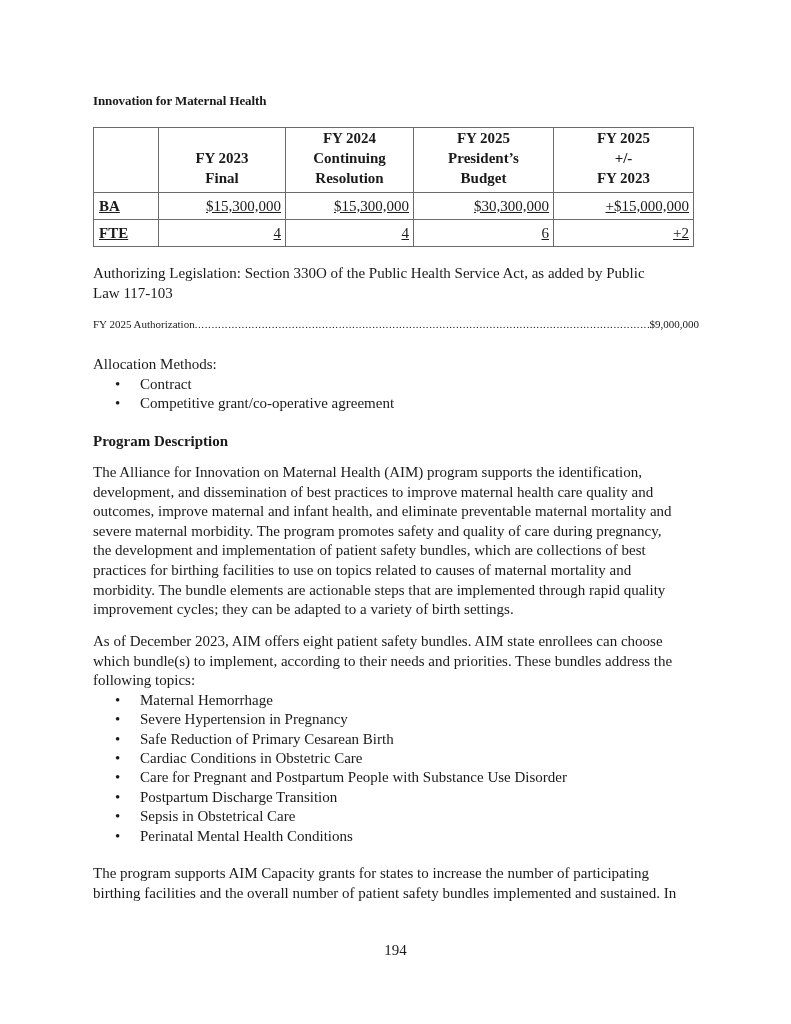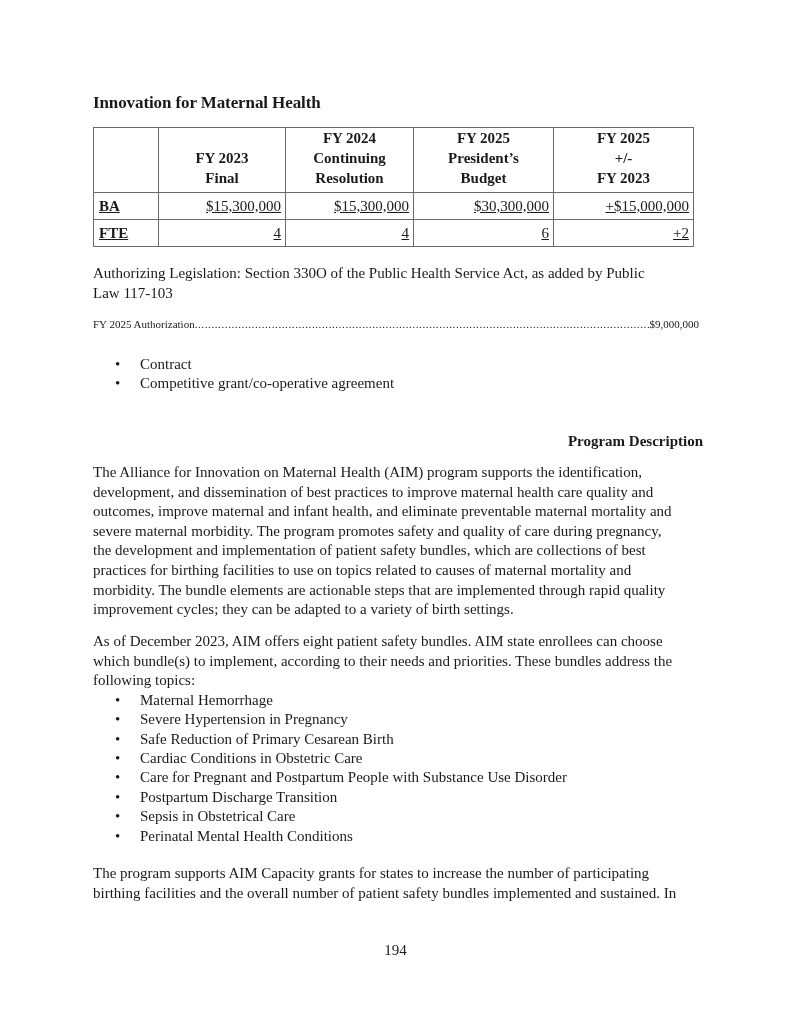--- a/index.html
+++ b/index.html
@@ -1,28 +1,28 @@
 <!DOCTYPE html>
 <html><head>
 <meta charset="utf-8">
 <style>
   html, body { margin: 0; padding: 0; background: #ffffff; }
   body { width: 791px; height: 1024px; position: relative; overflow: hidden;
          font-family: "Liberation Serif", "DejaVu Serif", serif; color: #1a1a1a; }
   .abs { position: absolute; }
-  .title { left: 93px; top: 93px; font-size: 17px; font-weight: bold; letter-spacing: -0.1px; }
+  .title { left: 93px; top: 93px; font-size: 13px; font-weight: bold; letter-spacing: -0.1px; }
   table.budget { position: absolute; left: 93px; top: 127px; border-collapse: collapse;
                  font-size: 15px; }
   table.budget td, table.budget th { border: 1.3px solid #6b6b6b; padding: 0 4px; margin-top: 16px; }
   table.budget th { font-weight: bold; text-align: center; vertical-align: bottom;
                     line-height: 20px; padding-bottom: 4px; height: 60px; }
   table.budget td { text-align: right; height: 26px; text-decoration: underline; }
   table.budget td.rowhead { text-align: left; font-weight: bold; padding-left: 5px; }
   .p { left: 93px; width: 610px; font-size: 15px; line-height: 19.6px; }
-  .bold { font-weight: bold; text-align: right; }
+  .bold { font-weight: bold; }
   .leader { left: 93px; width: 606px; font-size: 11px; display: flex; align-items: baseline; white-space: nowrap; }
   .leader .dots { flex: 1; overflow: hidden; letter-spacing: 0.6px; }
   ul.bul { list-style: none; margin: 0; padding: 0; }
   ul.bul li { position: relative; padding-left: 47px; height: 19.4px; line-height: 19.4px; }
   ul.bul li .dot { position: absolute; left: 22px; top: 0; }
   .pagenum { left: 0; width: 791px; text-align: center; top: 942px; font-size: 15px; }
 </style>
 </head>
 <body>
 
@@ -74,20 +74,21 @@
   <div>Law 117-103</div>
 </div>
 
 <div class="abs leader" style="top:318px">
   <span>FY 2025 Authorization </span>
   <span class="dots">..............................................................................................................................................</span>
   <span>$9,000,000</span>
 </div>
 
 <div class="abs p" style="top:355px">
+  <div>Allocation Methods:</div>
   <ul class="bul">
     <li><span class="dot">•</span><span>Contract</span></li>
     <li><span class="dot">•</span><span>Competitive grant/co-operative agreement</span></li>
   </ul>
 </div>
 
 <div class="abs p bold" style="top:432px">Program Description</div>
 
 <div class="abs p" style="top:463px">
   <div>The Alliance for Innovation on Maternal Health (AIM) program supports the identification,</div>

